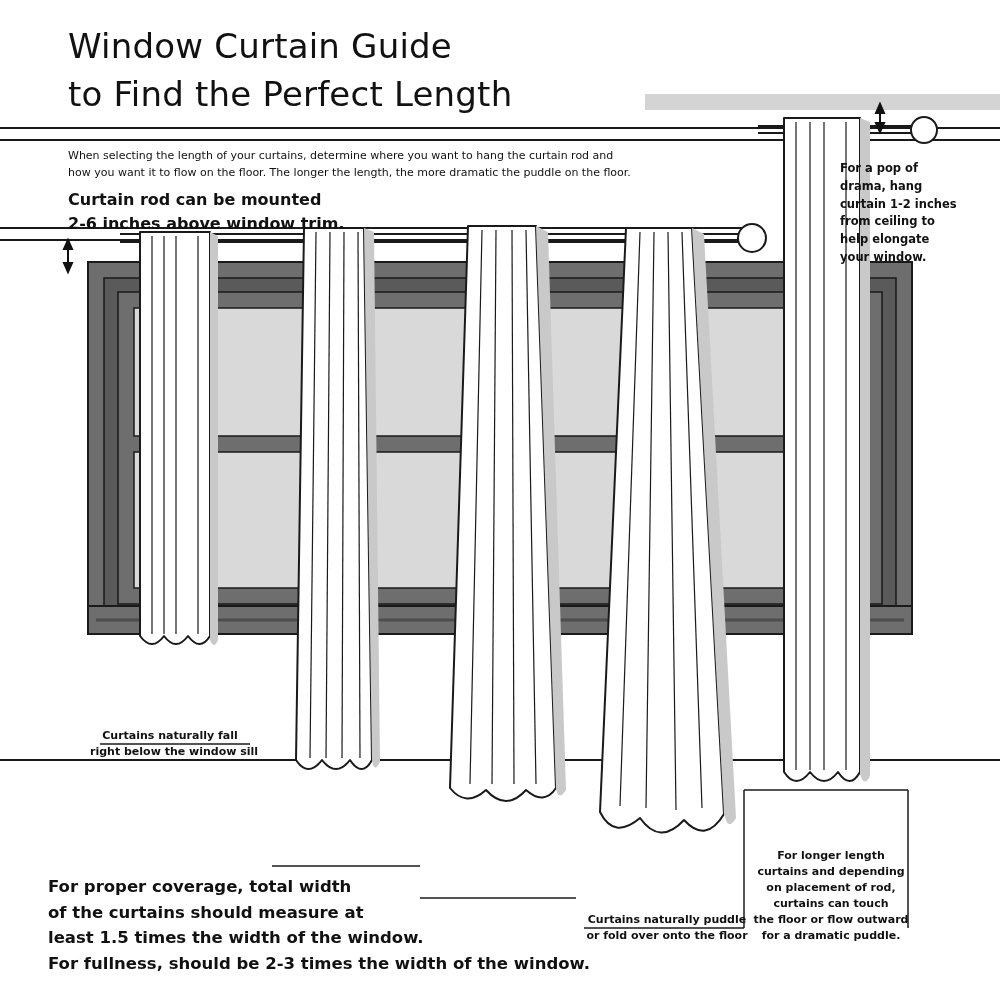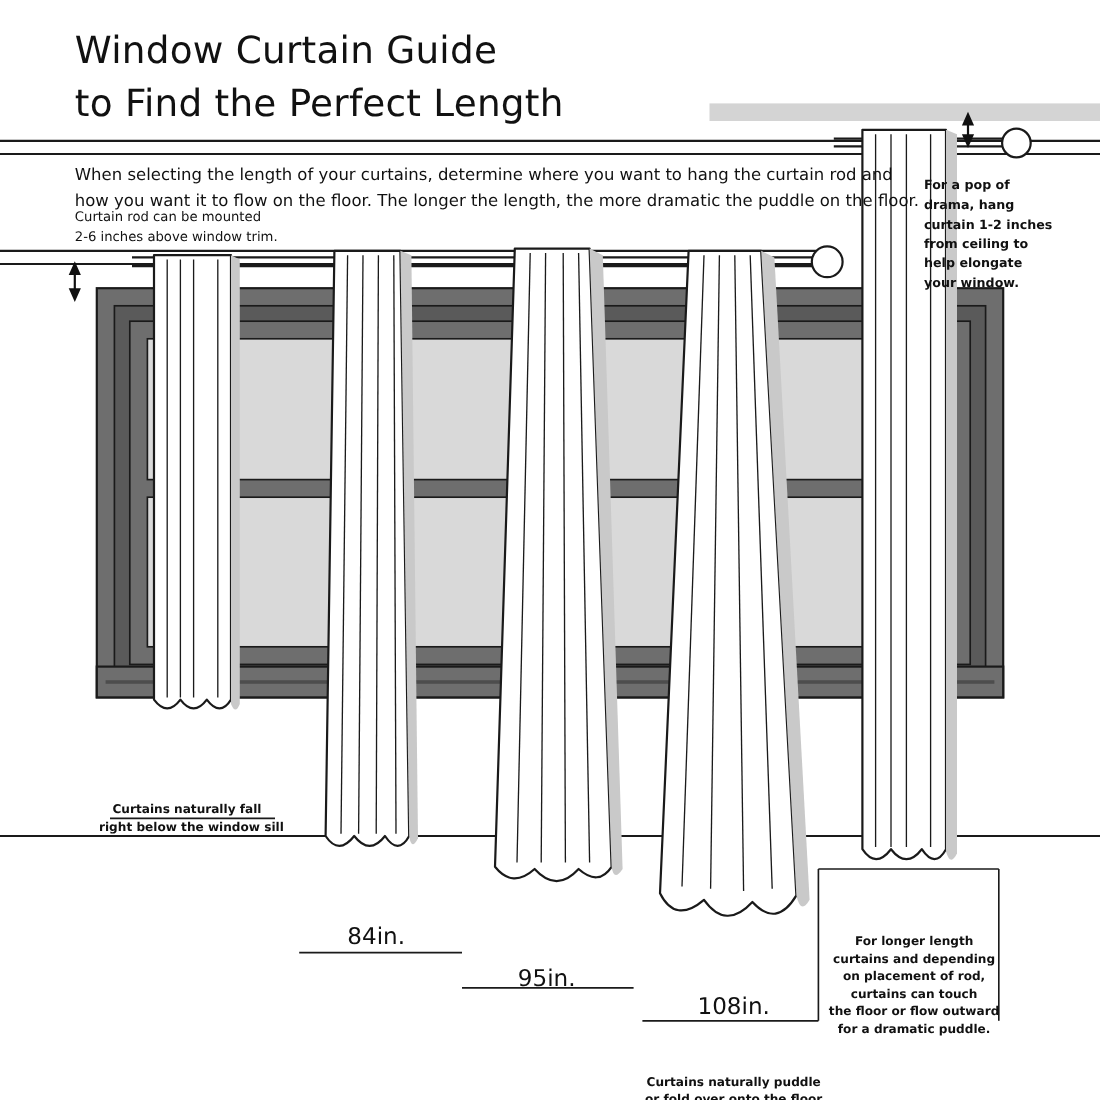--- a/index.html
+++ b/index.html
@@ -35,30 +35,30 @@
     top: 22px;
     font-size: 34px;
     font-weight: 400;
     letter-spacing: 0.2px;
     line-height: 1.42;
     color: #111111;
   }
   #intro {
     left: 68px;
     top: 148px;
-    font-size: 15px;
+    font-size: 11px;
     font-weight: 400;
     color: #111111;
     line-height: 1.5;
   }
   #rod-note {
     left: 68px;
     top: 188px;
-    font-size: 12px;
-    font-weight: normal;
+    font-size: 16px;
+    font-weight: bold;
     color: #111111;
     line-height: 1.5;
   }
   #pop-note {
     left: 840px;
     top: 160px;
     font-size: 11.5px;
     font-weight: bold;
     color: #111111;
     line-height: 1.55;
@@ -238,36 +238,37 @@
 from ceiling to
 help elongate
 your window.</div>
 
   <div class="label-block" id="lbl-63">
     <div class="desc">Curtains naturally fall
 right below the window sill</div>
   </div>
 
   <div class="label-block" id="lbl-84">
-    <div class="len">84in.</div>
   </div>
 
   <div class="label-block" id="lbl-95">
-    <div class="len">95in.</div>
   </div>
 
   <div class="label-block" id="lbl-108">
-    <div class="len">108in.</div>
     <div class="desc">Curtains naturally puddle
 or fold over onto the floor</div>
   </div>
 
   <div class="label-block" id="lbl-95120">
     <div class="desc">For longer length
 curtains and depending
 on placement of rod,
 curtains can touch
 the floor or flow outward
 for a dramatic puddle.</div>
   </div>
 
+  <div class="txt" id="footer">For proper coverage, total width
+of the curtains should measure at
+least 1.5 times the width of the window.
+For fullness, should be 2-3 times the width of the window.</div>
 
 </div>
 
 </body></html>

